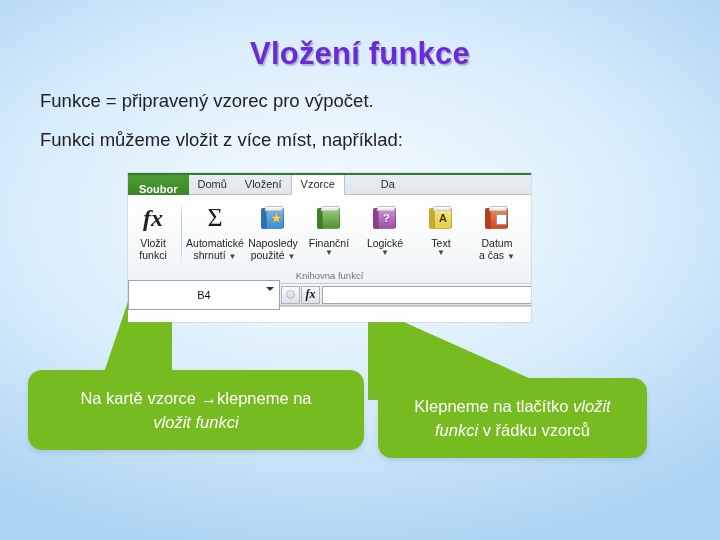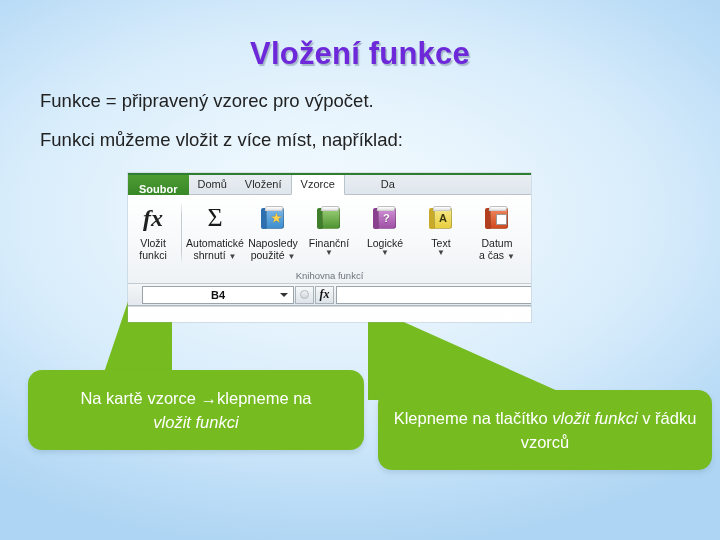--- a/index.html
+++ b/index.html
@@ -131,24 +131,24 @@
 
   
   #formula-bar {
     position:relative; height:22px;
     background:linear-gradient(#f4f6f8,#e4e9ed);
     border-bottom:1px solid #aeb8c0;
     display:flex; align-items:center;
     padding:2px 0;
   }
   #name-box {
-    width:152px; height:18px; margin-left:14px;
+    width:152px; height:30px; margin-left:0;
     background:#fff; border:1px solid #9aa4ac;
     display:flex; align-items:center; justify-content:center;
-    position:relative; font-size:11px; color:#111;font-weight:bold;
+    position:relative; font-size:11px; color:#111;
   }
   #name-box .caret {
     position:absolute; right:5px; top:6px;
     width:0;height:0;border-left:4px solid transparent;border-right:4px solid transparent;
     border-top:4px solid #333;
   }
   .fbar-btn {
     width:19px; height:18px; margin-left:1px;
     background:linear-gradient(#f7f9fa,#dde3e8);
     border:1px solid #aab3ba;
@@ -177,21 +177,21 @@
     border-radius:14px;
     color:#fff;
     display:flex; align-items:center; justify-content:center;
     text-align:center;
     font-size:16.5px; line-height:24px;
     padding:6px 14px;
     box-shadow:0 3px 5px rgba(70,110,140,.18);
     margin-left:10px;
   }
   #callout-left  { left:18px;  top:370px; width:336px; height:80px; }
-  #callout-right { left:368px; top:390px; width:334px; height:80px; }
+  #callout-right { left:368px; top:378px; width:269px; height:80px; }
   .callout i { font-style:italic; }
 </style>
 </head>
 <body>
 
 <div id="slide-title">Vložení funkce</div>
 
 <div class="body-line" id="body-line-1">Funkce = připravený vzorec pro výpočet.</div>
 <div class="body-line" id="body-line-2">Funkci můžeme vložit z více míst, například:</div>
 

